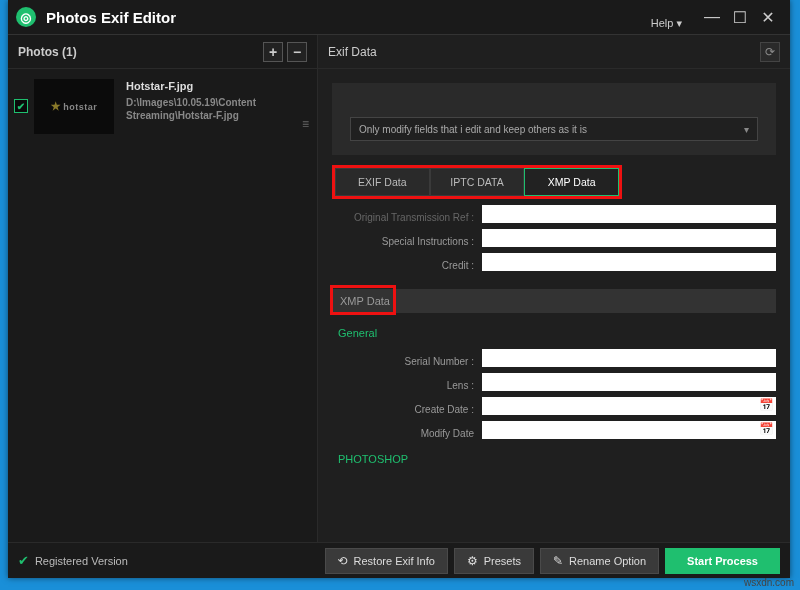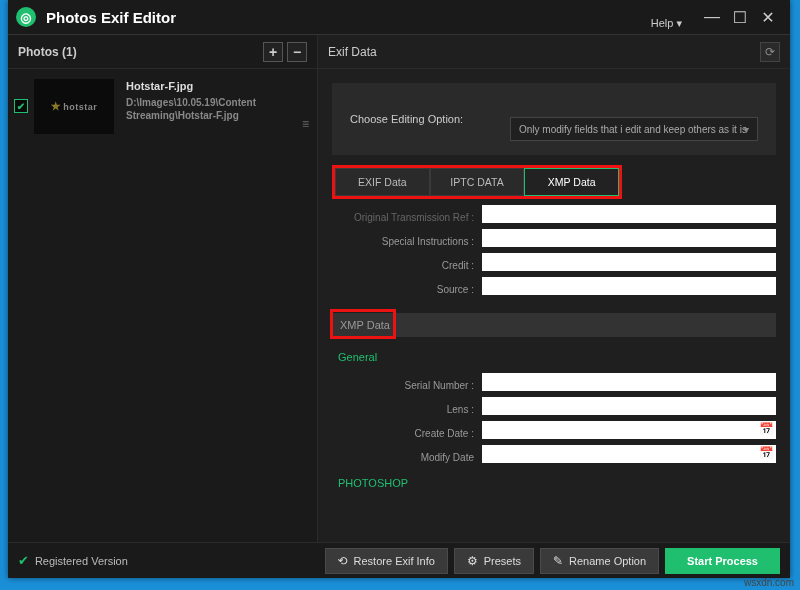--- a/index.html
+++ b/index.html
@@ -92,21 +92,20 @@
       </div>
     </div>
 
     <div class="right">
       <div class="panel-head">
         <span class="lbl">Exif Data</span>
         <div class="refresh">⟳</div>
       </div>
 
       <div class="editopt">
-        <div class="elbl">Choose Editing Option:</div>
         <div class="dd">
           <span>Only modify fields that i edit and keep others as it is</span>
         </div>
       </div>
 
       <div class="tabs">
         <div class="tab">EXIF Data</div>
         <div class="tab">IPTC DATA</div>
         <div class="tab active">XMP Data</div>
       </div>
@@ -115,24 +114,20 @@
         <div class="row">
           <div class="fl" style="color:#666">Original Transmission Ref :</div>
           <div class="fi"></div>
         </div>
         <div class="row">
           <div class="fl">Special Instructions :</div>
           <div class="fi"></div>
         </div>
         <div class="row">
           <div class="fl">Credit :</div>
-          <div class="fi"></div>
-        </div>
-        <div class="row">
-          <div class="fl">Source :</div>
           <div class="fi"></div>
         </div>
 
         <div class="xmp-hdr">
           <div class="redbox"></div>
           <span>XMP Data</span>
         </div>
 
         <div class="sect">General</div>
 

